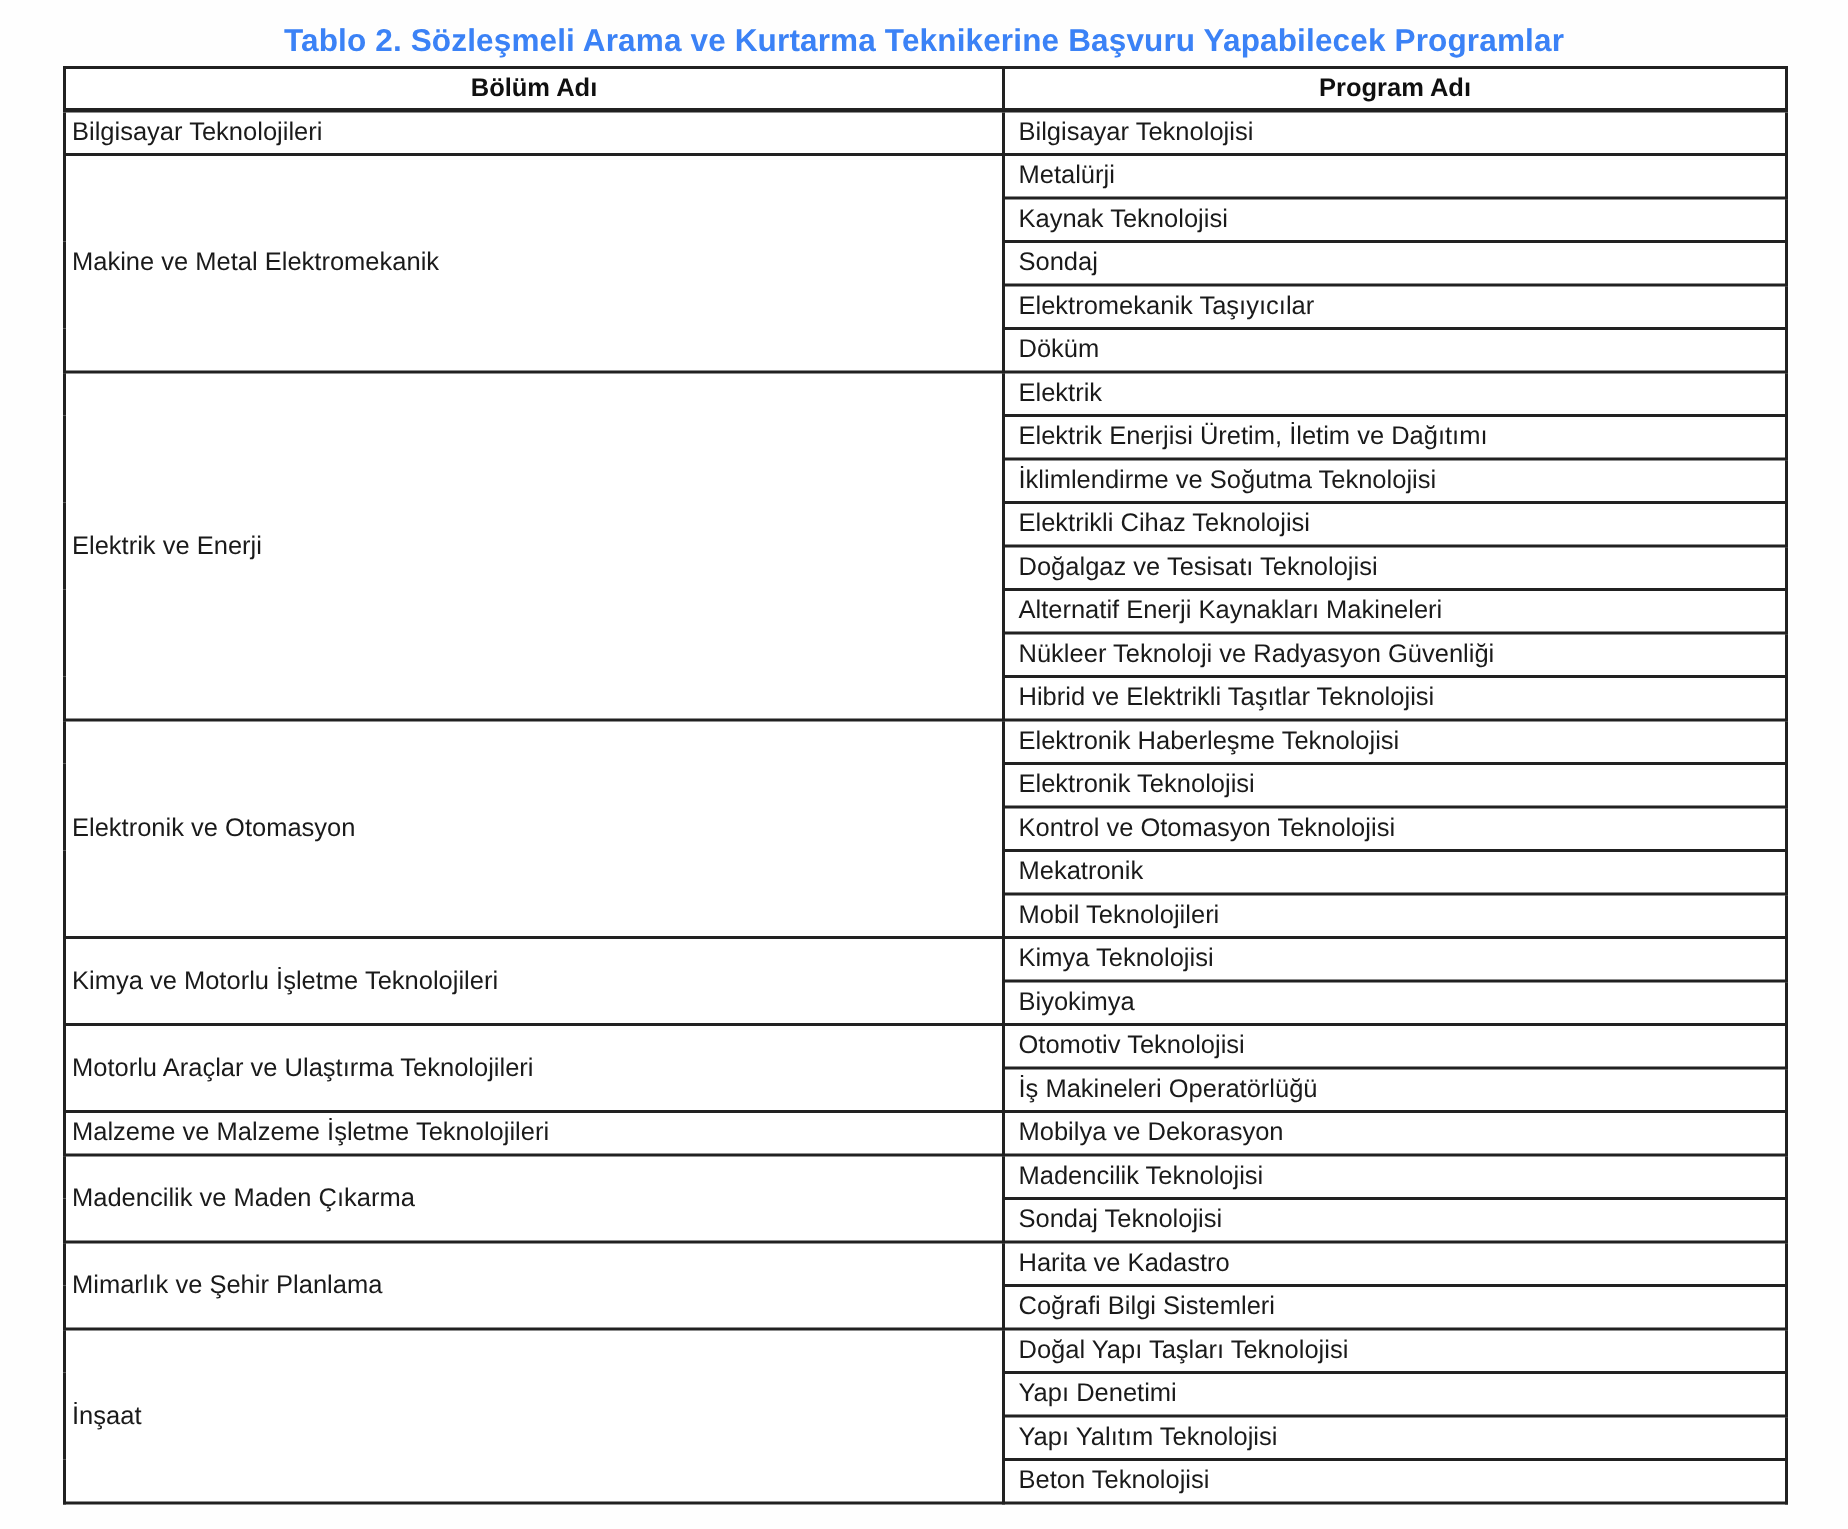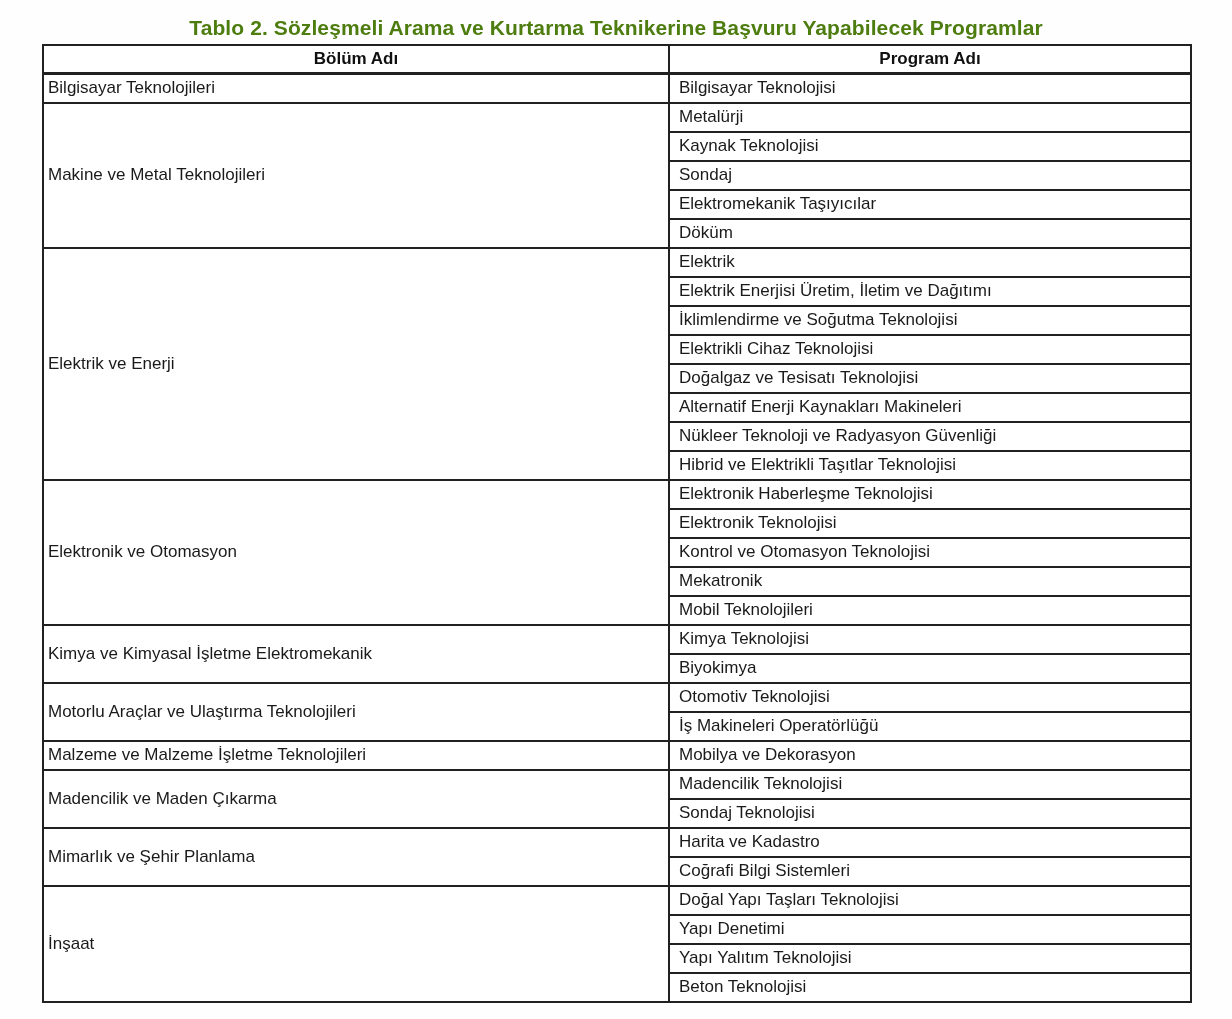--- a/index.html
+++ b/index.html
@@ -15,21 +15,21 @@
     background: #fefefe;
     position: relative;
     overflow: hidden;
   }
   .title {
     padding-top: 16px;
     text-align: center;
     font-size: 21px;
     font-weight: bold;
     letter-spacing: 0.1px;
-    color: #4d7c0f;
+    color: #3b82f6;
   }
   table.programs {
     border-collapse: collapse;
     table-layout: fixed;
     width: 1148px;
     margin: 4px 0 0 42px;
     background: #fff;
   }
   table.programs col.c-dept { width: 626px; }
   table.programs col.c-prog { width: 522px; }
@@ -75,21 +75,21 @@
         <th>Bölüm Adı</th>
         <th>Program Adı</th>
       </tr>
     </thead>
     <tbody>
         <tr>
           <td class="dept" rowspan="1">Bilgisayar Teknolojileri</td>
           <td class="prog">Bilgisayar Teknolojisi</td>
         </tr>
         <tr>
-          <td class="dept" rowspan="5">Makine ve Metal Teknolojileri</td>
+          <td class="dept" rowspan="5">Makine ve Metal Elektromekanik</td>
           <td class="prog">Metalürji</td>
         </tr>
         <tr>
           <td class="prog">Kaynak Teknolojisi</td>
         </tr>
         <tr>
           <td class="prog">Sondaj</td>
         </tr>
         <tr>
           <td class="prog">Elektromekanik Taşıyıcılar</td>
@@ -132,21 +132,21 @@
         <tr>
           <td class="prog">Kontrol ve Otomasyon Teknolojisi</td>
         </tr>
         <tr>
           <td class="prog">Mekatronik</td>
         </tr>
         <tr>
           <td class="prog">Mobil Teknolojileri</td>
         </tr>
         <tr>
-          <td class="dept" rowspan="2">Kimya ve Kimyasal İşletme Elektromekanik</td>
+          <td class="dept" rowspan="2">Kimya ve Motorlu İşletme Teknolojileri</td>
           <td class="prog">Kimya Teknolojisi</td>
         </tr>
         <tr>
           <td class="prog">Biyokimya</td>
         </tr>
         <tr>
           <td class="dept" rowspan="2">Motorlu Araçlar ve Ulaştırma Teknolojileri</td>
           <td class="prog">Otomotiv Teknolojisi</td>
         </tr>
         <tr>

